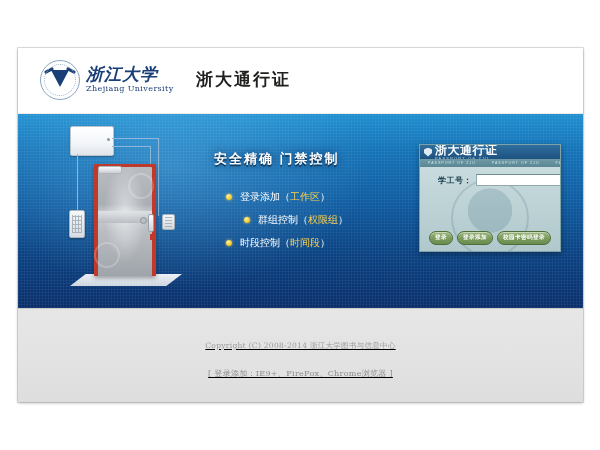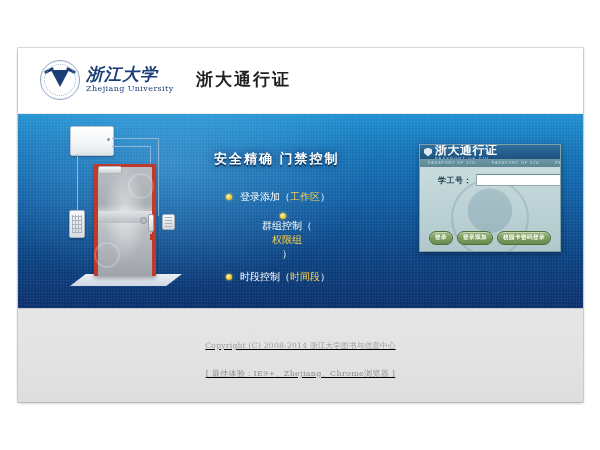--- a/index.html
+++ b/index.html
@@ -176,21 +176,21 @@
 
   
   #headline{
     position:absolute;left:196px;top:36px;
     font-size:13px;font-weight:bold;color:#ffffff;
     letter-spacing:2px;
     text-shadow:0 2px 0 rgba(0,0,0,.45), 0 0 8px rgba(10,40,90,.9);
   }
   #bullets{position:absolute;left:208px;top:76px;}
   .blt{display:flex;align-items:center;margin-bottom:9px;font-size:10px;color:#ffffff;}
-  .blt:nth-child(2){margin-left:18px;flex-direction:column;}
+  .blt:nth-child(2){margin-left:18px;}
   .blt:nth-child(3){}
   .dot{
     width:6px;height:6px;border-radius:50%;flex:0 0 auto;margin-right:8px;
     background:radial-gradient(circle at 35% 30%,#fff3a8,#f4c518 70%);
     box-shadow:0 0 3px rgba(255,220,90,.8);
   }
   .blt .hi{color:#ffd34d;}
 
   
   #login{
@@ -381,16 +381,16 @@
       <div id="lg-btns">
         <button class="gbtn">登录</button>
         <button class="gbtn">登录添加</button>
         <button class="gbtn">校园卡密码登录</button>
       </div>
     </div>
   </div>
 
   <div id="footer">
     <div id="copyright">Copyright (C) 2008-2014 浙江大学图书与信息中心</div>
-    <div id="browser">[ 最佳体验：IE9+、Zhejiang、Chrome浏览器 ]</div>
+    <div id="browser">[ 登录添加：IE9+、FireFox、Chrome浏览器 ]</div>
   </div>
 
 </div>
 
 </body></html>

